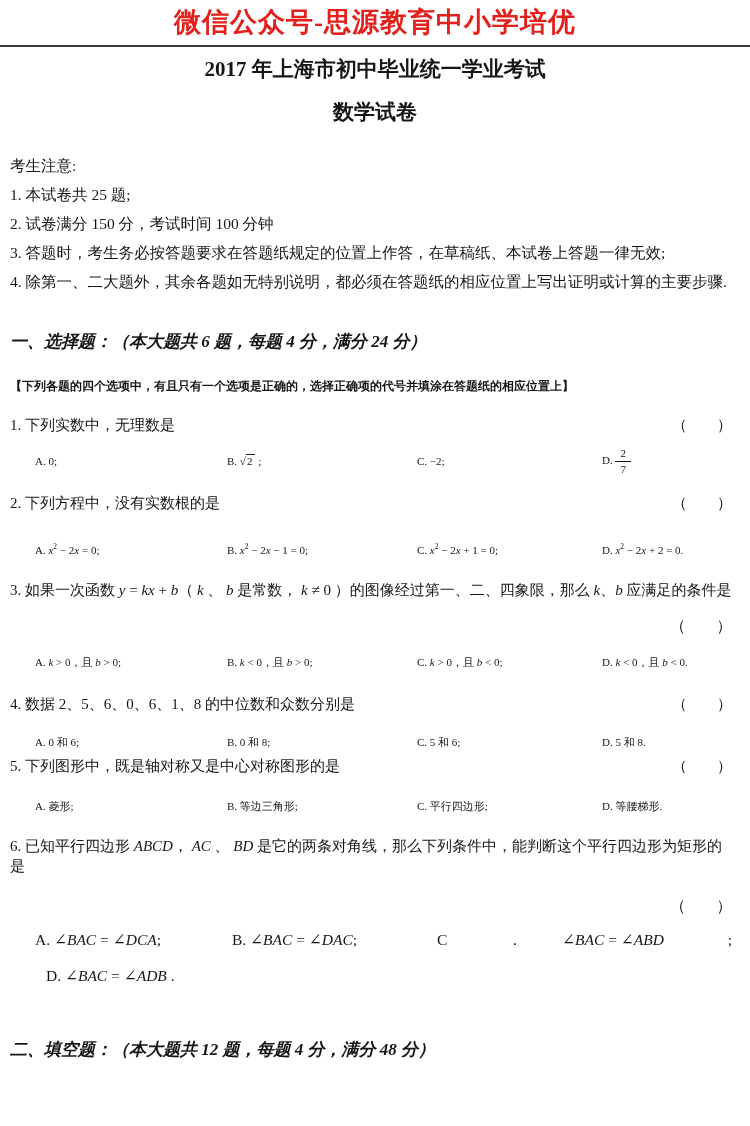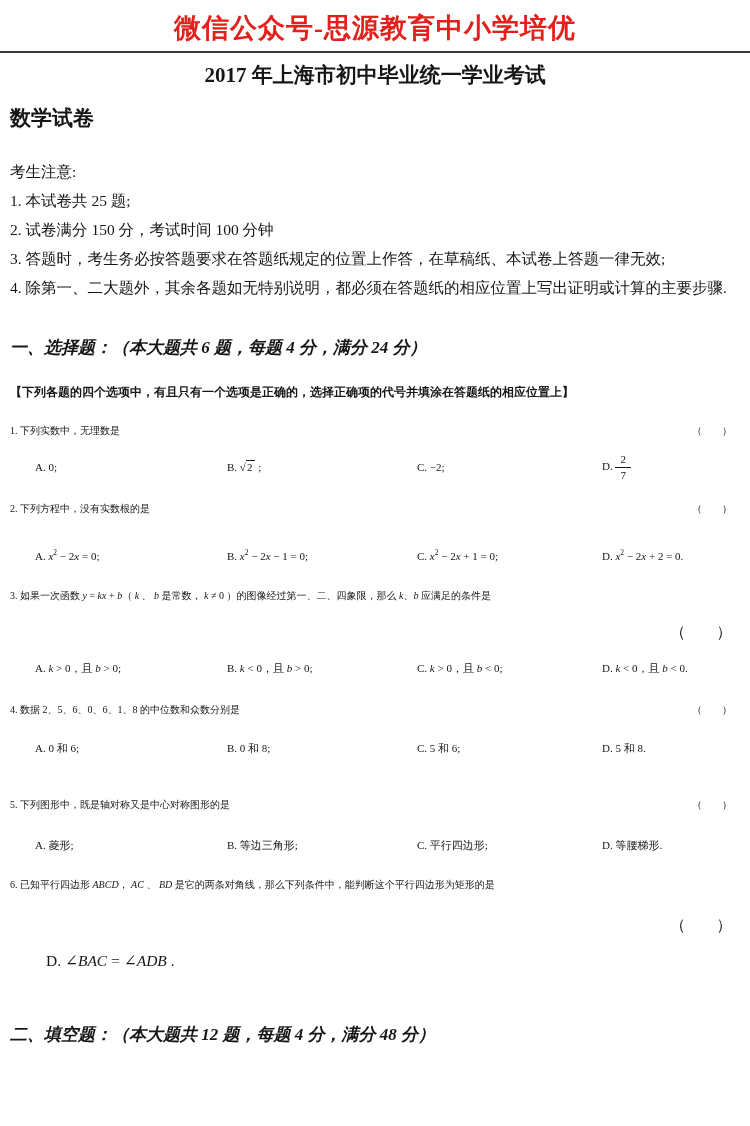--- a/index.html
+++ b/index.html
@@ -6,38 +6,38 @@
   html,body { width:750px; height:1126px; }
   body {
     background:#ffffff;
     color:#161616;
     font-family:"Liberation Serif","DejaVu Serif",serif;
     overflow:hidden;
   }
   .page { padding:0 10px; }
 
   .banner {
-    text-align:center; padding-top:10px;
+    text-align:center; padding-top:4px;
     font-size:27px; font-weight:bold; color:#e2211c; letter-spacing:1px;
   }
   .rule { border-top:2px solid #3a3a3a; margin:5px -10px 0; }
 
   .title    { text-align:center; margin-top:8px;  font-size:21px; font-weight:bold; }
-  .subtitle { text-align:left; margin-top:15px; font-size:21px; font-weight:bold; }
+  .subtitle { text-align:center; margin-top:15px; font-size:21px; font-weight:bold; }
 
   .notice { margin-top:30px; font-size:15.5px; }
   .notice div { line-height:20px; }
   .notice .item { margin-top:9px; }
 
   .sec-heading { margin-top:38px; font-size:17px; font-weight:bold;font-style:italic; }
   .sec-instr   { margin-top:25px; font-size:12px; font-weight:bold; }
 
   .q-line {
     display:flex; justify-content:space-between; align-items:baseline;
-    font-size:10px; line-height:20px; padding-right:8px;
+    font-size:15px; line-height:20px; padding-right:8px;
   }
   .brackets-line { text-align:right; padding-right:8px; font-size:15.5px; line-height:20px; }
   .opts {
     display:grid; grid-template-columns:192px 190px 185px auto;
     margin-left:25px; padding-right:8px;
     font-size:11px; line-height:20px; align-items:center;
   }
   .opts6 {
     display:grid; grid-template-columns:197px 205px 70px 55px 1fr auto;
     margin-left:25px; padding-right:8px;
@@ -112,32 +112,40 @@
     <span>4. 数据 2、5、6、0、6、1、8 的中位数和众数分别是</span>
     <span>（　　）</span>
   </div>
   <div class="opts" style="margin-top:18px">
     <span>A. 0 和 6;</span>
     <span>B. 0 和 8;</span>
     <span>C. 5 和 6;</span>
     <span>D. 5 和 8.</span>
   </div>
 
-  <div class="q-line" style="margin-top:37px">
+  <div class="q-line" style="margin-top:4px">
     <span>5. 下列图形中，既是轴对称又是中心对称图形的是</span>
     <span>（　　）</span>
   </div>
   <div class="opts" style="margin-top:20px">
     <span>A. 菱形;</span>
     <span>B. 等边三角形;</span>
     <span>C. 平行四边形;</span>
     <span>D. 等腰梯形.</span>
   </div>
 
   <div class="q-line" style="margin-top:20px">
     <span>6. 已知平行四边形 <i>ABCD</i>， <i>AC</i> 、 <i>BD</i> 是它的两条对角线，那么下列条件中，能判断这个平行四边形为矩形的是</span>
   </div>
   <div class="brackets-line" style="margin-top:20px">（　　）</div>
+  <div class="opts6" style="margin-top:14px">
+    <span>A. ∠<i>BAC</i> = ∠<i>DCA</i>;</span>
+    <span>B. ∠<i>BAC</i> = ∠<i>DAC</i>;</span>
+    <span>C</span>
+    <span>．</span>
+    <span>∠<i>BAC</i> = ∠<i>ABD</i></span>
+    <span>;</span>
+  </div>
   <div class="optd" style="margin-top:16px">D. ∠<i>BAC</i> = ∠<i>ADB</i> .</div>
 
   <div class="sec-heading" style="margin-top:52px">二、填空题：（本大题共 12 题，每题 4 分，满分 48 分）</div>
 
 </div>
 
 </body></html>

